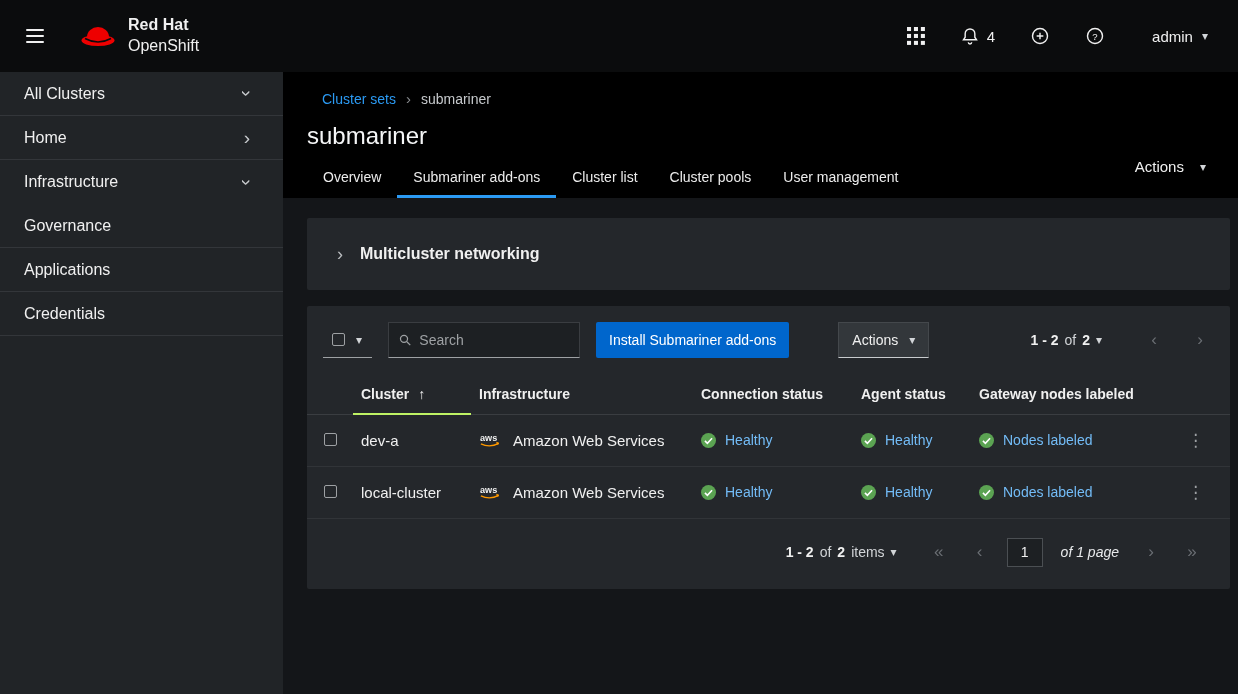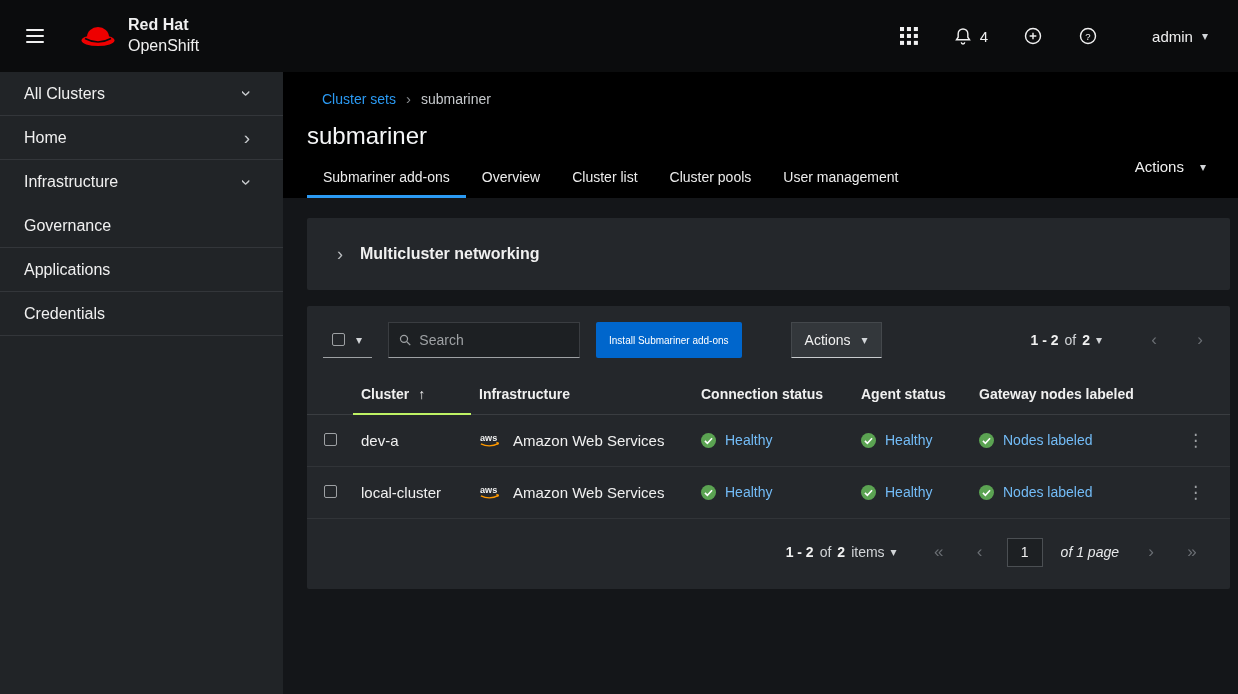--- a/index.html
+++ b/index.html
@@ -10,21 +10,21 @@
   
   .masthead { height:72px; background:#0b0c0d; display:flex; align-items:center; padding:0 30px 0 20px; }
   .hamburger { display:flex; flex-direction:column; gap:4px; margin-right:28px; padding:6px; }
   .hamburger b { width:18px; height:2px; background:#f0f0f0; display:block; border-radius:1px; }
   .logo { display:flex; align-items:center; gap:10px; }
   .logo-text { display:flex; flex-direction:column; line-height:1.3; font-size:16px; }
   .logo-text .rh { font-weight:700; }
   .mast-right { margin-left:auto; display:flex; align-items:center; gap:27px; }
   .icon-btn { display:flex; align-items:center; gap:7px; padding:4px; }
   .notif-count { font-size:15px; color:#f0f0f0; }
-  .user-menu { display:flex; align-items:center; gap:9px; margin-left:23px; font-size:15px; }
+  .user-menu { display:flex; align-items:center; gap:9px; margin-left:16px; font-size:15px; }
   .caret { font-size:12px; color:#d2d5d8; line-height:1; }
 
   
   .app { display:flex; height:622px; }
 
   
   .sidebar { width:283px; background:#212427; flex-shrink:0; }
   .nav-item { height:44px; display:flex; align-items:center; justify-content:space-between; padding:0 33px 0 24px; font-size:16px; color:#f0f0f0; border-bottom:1px solid #33363a; cursor:pointer; }
   .nav-item.noline { border-bottom:none; }
   .chev { font-size:19px; color:#c8cbce; line-height:1; display:inline-block; }
@@ -54,21 +54,21 @@
   .net-card .chev-right { color:#b9bcbf; font-size:18px; }
   .net-title { font-size:16px; font-weight:700; }
 
   
   .toolbar { display:flex; align-items:center; padding:16px; gap:16px; }
   .bulk-select { display:flex; align-items:center; gap:11px; height:36px; padding:0 10px 0 9px; border-bottom:1px solid #9ea1a4; cursor:pointer; }
   .checkbox { width:13px; height:13px; border:1px solid #9ea1a4; border-radius:2px; background:transparent; display:inline-block; flex-shrink:0; cursor:pointer; }
   .search-box { display:flex; align-items:center; gap:8px; width:192px; height:36px; background:#1d2023; border:1px solid #3a3d41; border-bottom:1px solid #9ea1a4; padding:0 10px; }
   .search-box input { background:transparent; border:none; outline:none; color:#f0f0f0; font-size:14px; width:100%; font-family:inherit; }
   .search-box input::placeholder { color:#9ea1a4; }
-  .btn-primary { background:#0066cc; color:#fff; height:36px; padding:0 13px; font-size:10px; border-radius:2px; }
+  .btn-primary { background:#0066cc; color:#fff; height:36px; padding:0 13px; font-size:14px; border-radius:2px; }
   .dropdown-toggle { display:flex; align-items:center; gap:11px; height:36px; padding:0 13px; background:#33373b; border:1px solid #44484c; border-bottom:1px solid #c8cbce; font-size:14px; margin-left:33px; cursor:pointer; }
   .toolbar-spacer { flex:1; }
   .pagination-summary { display:flex; align-items:center; gap:6px; font-size:14px; color:#d2d5d8; cursor:pointer; }
   .pagination-summary .bold { font-weight:700; color:#f0f0f0; }
   .nav-arrow { width:28px; text-align:center; font-size:17px; color:#6a6e73; padding:2px 0; }
   .top-arrows { display:flex; align-items:center; gap:18px; margin-left:22px; }
 
   
   table { width:100%; border-collapse:collapse; }
   th { text-align:left; font-size:14px; font-weight:700; padding:12px 8px 11px; border-bottom:1px solid #3a3d41; white-space:nowrap; }
@@ -176,25 +176,25 @@
 
   <main class="main">
     <div class="page-header">
       <div class="breadcrumb">
         <span class="link">Cluster sets</span>
         <span class="sep">›</span>
         <span class="current">submariner</span>
       </div>
       <h1 class="page-title">submariner</h1>
       <div class="tabs">
+        <div class="tab">
+          <span>Overview</span>
+        </div>
         <div class="tab active">
           <span>Submariner add-ons</span>
-        </div>
-        <div class="tab">
-          <span>Overview</span>
         </div>
         <div class="tab">
           <span>Cluster list</span>
         </div>
         <div class="tab">
           <span>Cluster pools</span>
         </div>
         <div class="tab">
           <span>User management</span>
         </div>

